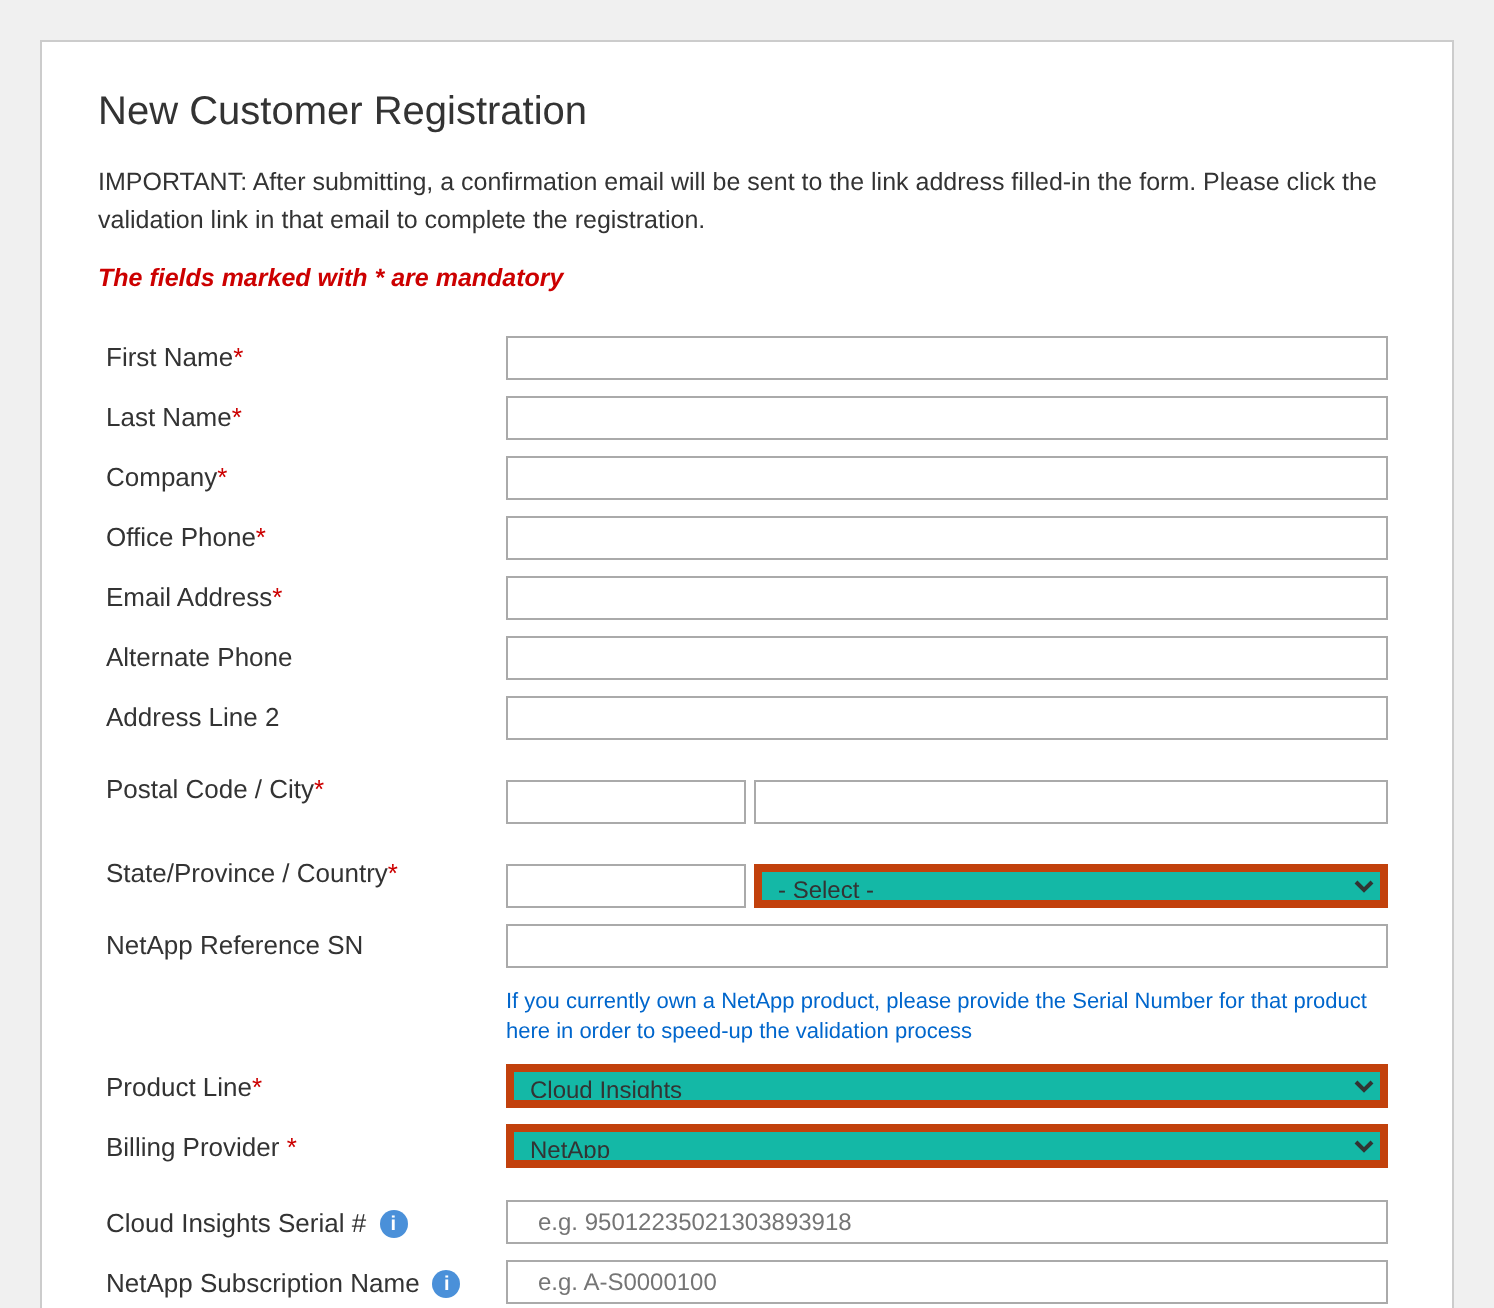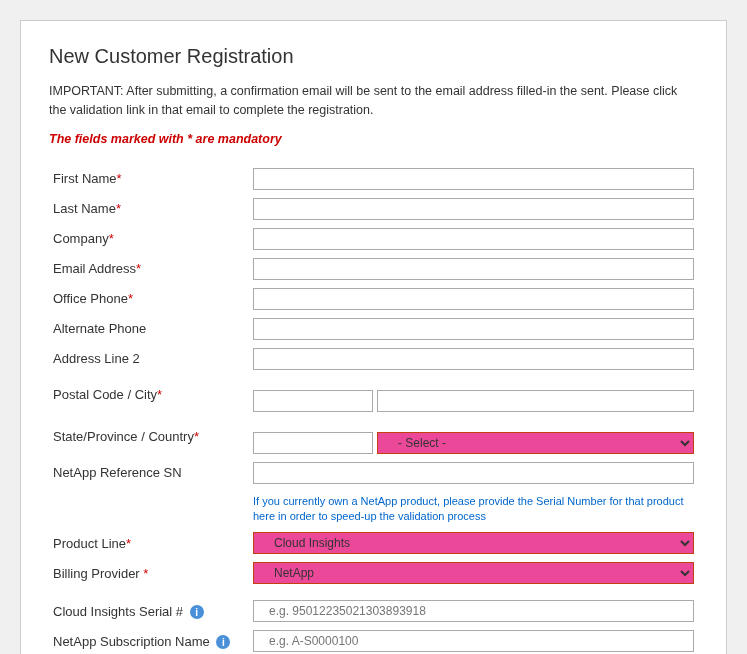--- a/index.html
+++ b/index.html
@@ -63,25 +63,25 @@
     .form-table input[type="text"] {
       width: 100%;
       height: 22px;
       border: 1px solid #aaa;
       font-size: 12px;
       padding: 2px 15px;
       color: #333;
     }
     .form-table select {
       height: 22px;
-      border: 1px solid #c2410c;
+      border: 4px solid #c2410c;
       font-size: 12px;
-      padding: 1px 16px;
-      color: #333;
-      background: #ec4899;
+      padding: 1px 4px;
+      color: #333;
+      background: #14b8a6;
     }
     .postal-city-row td:last-child {
       display: flex;
       gap: 4px;
     }
     .postal-city-row .postal-input {
       width: 120px;
       flex-shrink: 0;
     }
     .postal-city-row .city-input {
@@ -128,21 +128,21 @@
     }
   </style>
 </head>
 <body>
 
 <div class="page-container">
   <h1>New Customer Registration</h1>
 
   <p class="important-note">
     <strong>IMPORTANT:</strong>
-    <span>After submitting, a confirmation email will be sent to the email address filled-in the sent. Please click the validation link in that email to complete the registration.</span>
+    <span>After submitting, a confirmation email will be sent to the link address filled-in the form. Please click the validation link in that email to complete the registration.</span>
   </p>
 
   <p class="mandatory-note">
     <span>The fields marked with </span><span class="req">*</span><span> are mandatory</span>
   </p>
 
   <table class="form-table">
     <tbody>
       <tr>
         <td>
@@ -163,29 +163,29 @@
       <tr>
         <td>
           <span>Company</span><span class="req">*</span>
         </td>
         <td>
           <input type="text" style="">
         </td>
       </tr>
       <tr>
         <td>
+          <span>Office Phone</span><span class="req">*</span>
+        </td>
+        <td>
+          <input type="text" style="">
+        </td>
+      </tr>
+      <tr>
+        <td>
           <span>Email Address</span><span class="req">*</span>
-        </td>
-        <td>
-          <input type="text" style="">
-        </td>
-      </tr>
-      <tr>
-        <td>
-          <span>Office Phone</span><span class="req">*</span>
         </td>
         <td>
           <input type="text" style="">
         </td>
       </tr>
       <tr>
         <td>Alternate Phone</td>
         <td>
           <input type="text" style="">
         </td>

